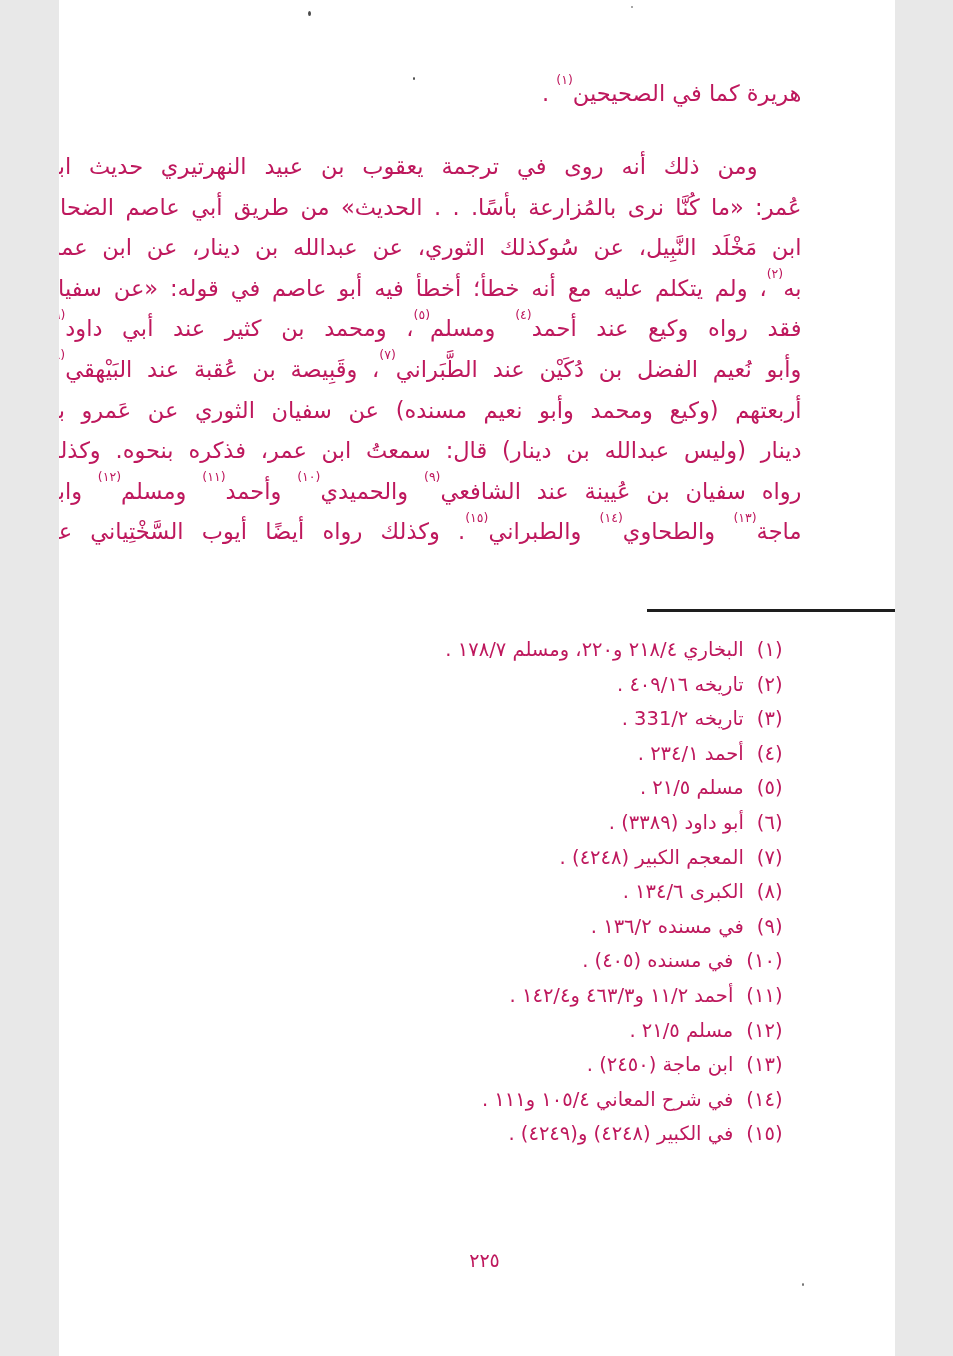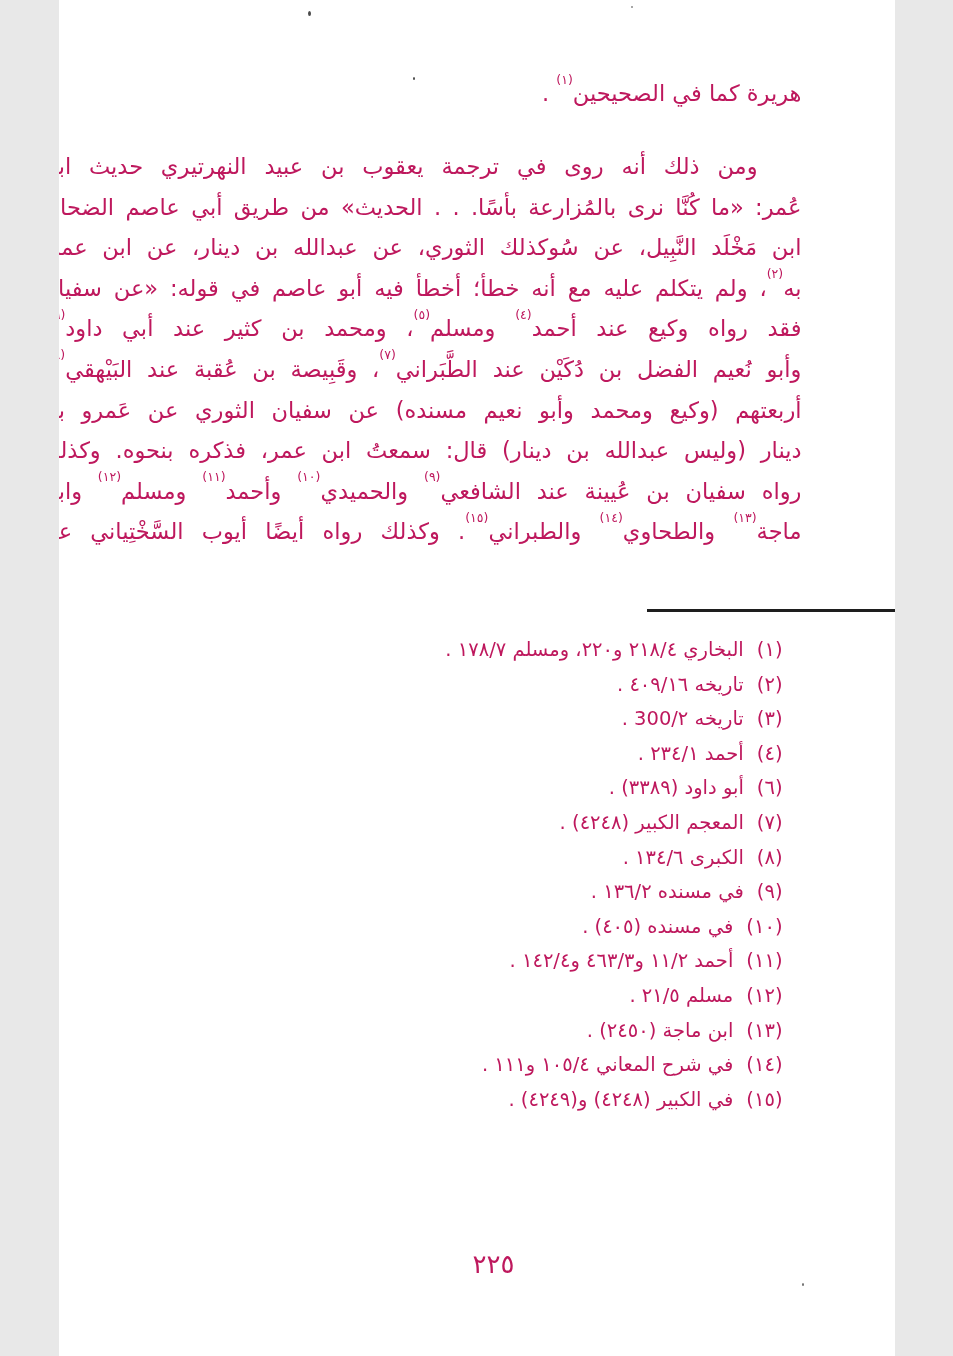--- a/index.html
+++ b/index.html
@@ -44,23 +44,23 @@
     position:absolute;top:633px;right:112px;left:60px;
     text-align:right;
   }
   .fn-row{
     font-size:19.5px;
     line-height:34.6px;height:34.6px;
     white-space:nowrap;
   }
   .fn-marker{margin-left:13px;}
   .page-number{
-    position:absolute;top:1249px;left:17px;width:100%;
+    position:absolute;top:1249px;left:8px;width:100%;
     text-align:center;
-    font-size:26px;
+    font-size:19px;
     letter-spacing:3px;
   }
   .speck{position:absolute;background:#4a4a4a;border-radius:50%;}
   .speck.s1{left:249px;top:11px;width:3px;height:5px;}
   .speck.s2{left:354px;top:77px;width:2px;height:3px;}
   .speck.s3{left:572px;top:6px;width:2px;height:2px;background:#8a8a8a;}
   .speck.s4{left:743px;top:1283px;width:2px;height:3px;background:#6f6f6f;}
 </style>
 </head>
 <body>
@@ -80,22 +80,23 @@
       <div class="tline">دينار (وليس عبدالله بن دينار) قال: سمعتُ ابن عمر، فذكره بنحوه. وكذلك</div>
       <div class="tline">رواه سفيان بن عُيينة عند الشافعي<sup class="sup">(٩)</sup> والحميدي<sup class="sup">(١٠)</sup> وأحمد<sup class="sup">(١١)</sup> ومسلم<sup class="sup">(١٢)</sup> وابن</div>
       <div class="tline">ماجة<sup class="sup">(١٣)</sup> والطحاوي<sup class="sup">(١٤)</sup> والطبراني<sup class="sup">(١٥)</sup>. وكذلك رواه أيضًا أيوب السَّخْتِياني عن</div>
     </div>
 
   <div class="fn-sep"></div>
 
   <div class="footnotes">
       <div class="fn-row"><span class="fn-marker">(١)</span><span class="fn-text">البخاري ٢١٨/٤ و٢٢٠، ومسلم ١٧٨/٧ .</span></div>
       <div class="fn-row"><span class="fn-marker">(٢)</span><span class="fn-text">تاريخه ٤٠٩/١٦ .</span></div>
-      <div class="fn-row"><span class="fn-marker">(٣)</span><span class="fn-text">تاريخه 300/٢ .</span></div>
+      <div class="fn-row"><span class="fn-marker">(٣)</span><span class="fn-text">تاريخه 331/٢ .</span></div>
       <div class="fn-row"><span class="fn-marker">(٤)</span><span class="fn-text">أحمد ٢٣٤/١ .</span></div>
+      <div class="fn-row"><span class="fn-marker">(٥)</span><span class="fn-text">مسلم ٢١/٥ .</span></div>
       <div class="fn-row"><span class="fn-marker">(٦)</span><span class="fn-text">أبو داود (٣٣٨٩) .</span></div>
       <div class="fn-row"><span class="fn-marker">(٧)</span><span class="fn-text">المعجم الكبير (٤٢٤٨) .</span></div>
       <div class="fn-row"><span class="fn-marker">(٨)</span><span class="fn-text">الكبرى ١٣٤/٦ .</span></div>
       <div class="fn-row"><span class="fn-marker">(٩)</span><span class="fn-text">في مسنده ١٣٦/٢ .</span></div>
       <div class="fn-row"><span class="fn-marker">(١٠)</span><span class="fn-text">في مسنده (٤٠٥) .</span></div>
       <div class="fn-row"><span class="fn-marker">(١١)</span><span class="fn-text">أحمد ١١/٢ و٤٦٣/٣ و١٤٢/٤ .</span></div>
       <div class="fn-row"><span class="fn-marker">(١٢)</span><span class="fn-text">مسلم ٢١/٥ .</span></div>
       <div class="fn-row"><span class="fn-marker">(١٣)</span><span class="fn-text">ابن ماجة (٢٤٥٠) .</span></div>
       <div class="fn-row"><span class="fn-marker">(١٤)</span><span class="fn-text">في شرح المعاني ١٠٥/٤ و١١١ .</span></div>
       <div class="fn-row"><span class="fn-marker">(١٥)</span><span class="fn-text">في الكبير (٤٢٤٨) و(٤٢٤٩) .</span></div>

